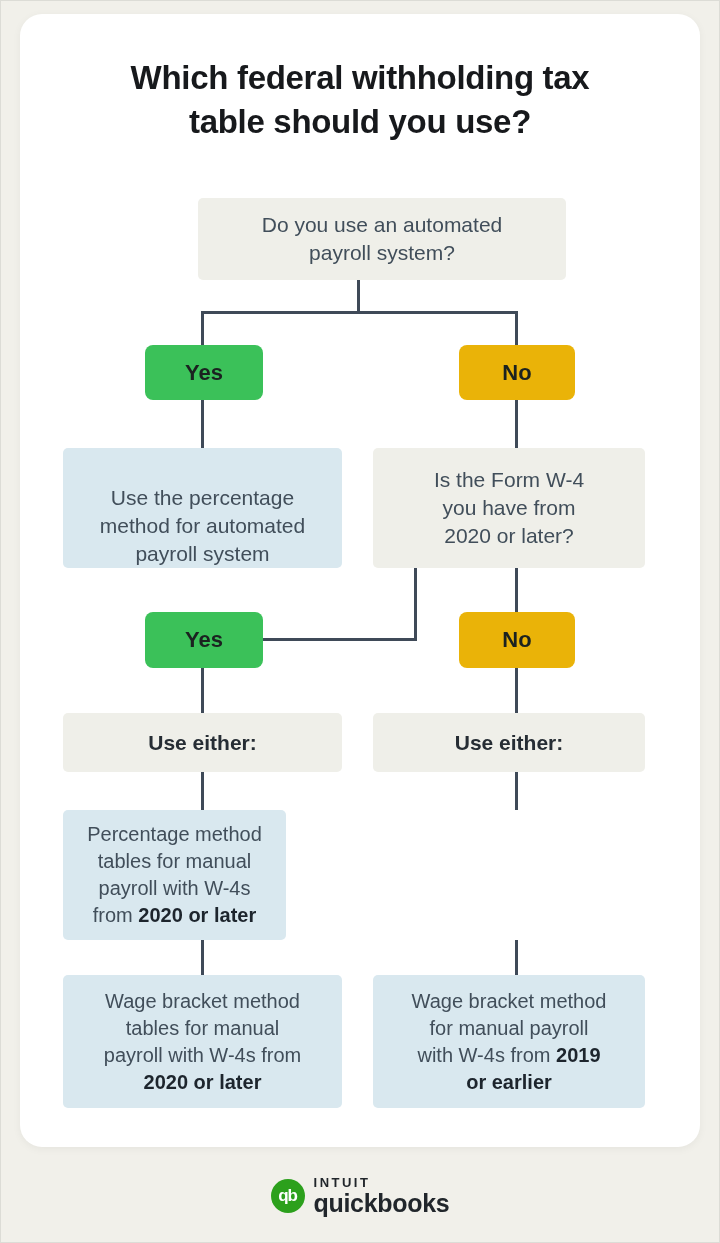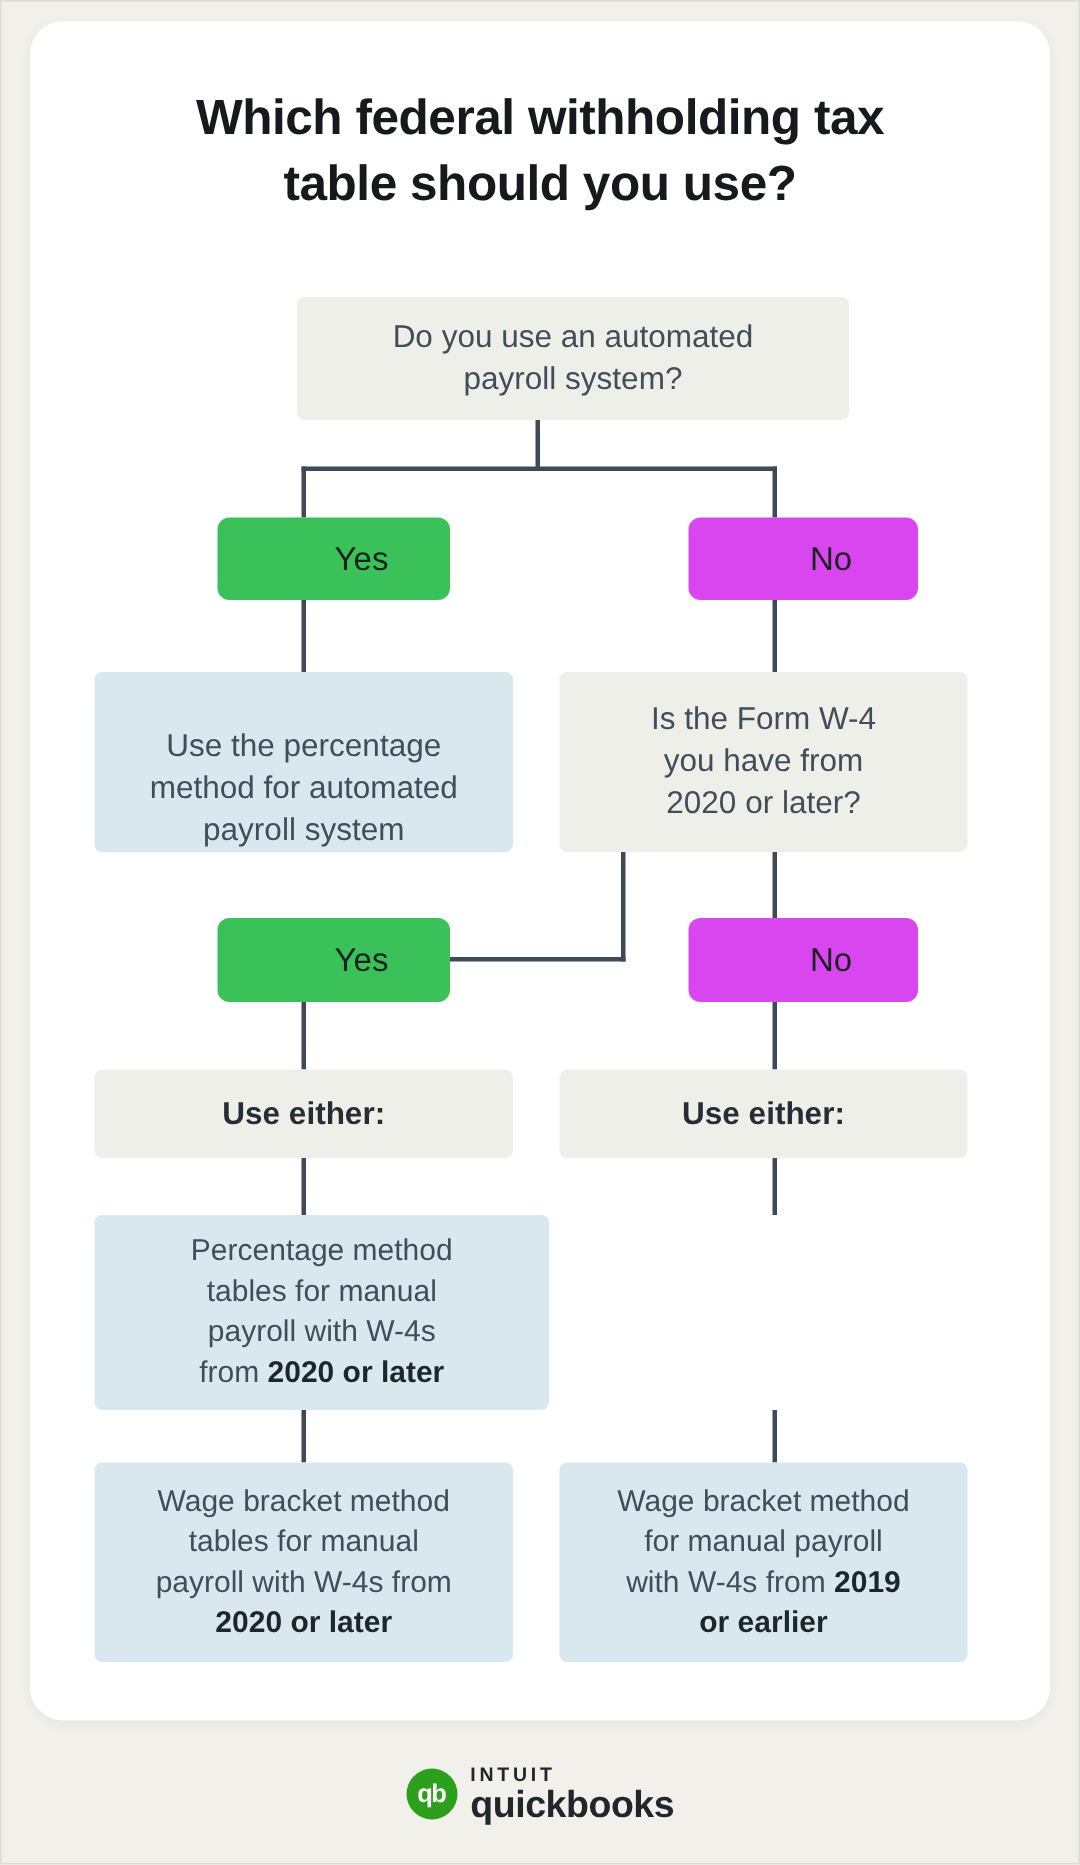--- a/index.html
+++ b/index.html
@@ -30,24 +30,24 @@
     color:#414e5a;font-size:21px;line-height:28px;
   }
   .box-gray{background:#efefe9;}
   .box-blue{background:#d9e8ef;}
   .node .inner{display:inline-block;}
   .result{font-size:20px;line-height:27px;}
   .result b{color:#1d252d;font-weight:700;}
   .use-either{font-weight:700;color:#262d34;}
   .btn{
     position:absolute;display:flex;align-items:center;justify-content:center;
-    border-radius:8px;font-size:22px;font-weight:400;color:#1b2220;padding-left:37px;
+    border-radius:8px;font-size:22px;font-weight:700;color:#1b2220;
   }
   .btn-yes{background:#3bc159;}
-  .btn-no{background:#d946ef;}
+  .btn-no{background:#eab308;}
   .line{position:absolute;background:#3f4a58;}
   .footer{
     position:absolute;left:0;top:1176px;width:720px;
     display:flex;align-items:center;justify-content:center;gap:9px;
   }
   .qb-circle{
     width:34px;height:34px;border-radius:50%;background:#2ca01c;
     display:flex;align-items:center;justify-content:center;
     color:#ffffff;font-size:17px;font-weight:700;letter-spacing:-1px;
   }
@@ -110,21 +110,21 @@
     <span>No</span>
   </div>
 
   <div class="node box-gray use-either" style="left:63px;top:713px;width:279px;height:59px;">
     <span class="inner">Use either:</span>
   </div>
   <div class="node box-gray use-either" style="left:373px;top:713px;width:272px;height:59px;">
     <span class="inner">Use either:</span>
   </div>
 
-  <div class="node box-blue result" style="left:63px;top:810px;width:303px;height:130px;">
+  <div class="node box-blue result" style="left:63px;top:810px;width:223px;height:130px;">
     <span class="inner" style="max-width:195px;"><span>Percentage method tables for manual payroll with W-4s from </span><b>2020 or later</b></span>
   </div>
 
   <div class="node box-blue result" style="left:63px;top:975px;width:279px;height:133px;">
     <span class="inner" style="max-width:200px;"><span>Wage bracket method tables for manual payroll with W-4s from </span><b>2020 or later</b></span>
   </div>
   <div class="node box-blue result" style="left:373px;top:975px;width:272px;height:133px;">
     <span class="inner" style="max-width:195px;"><span>Wage bracket method for manual payroll with W-4s from </span><b>2019 or earlier</b></span>
   </div>
 

